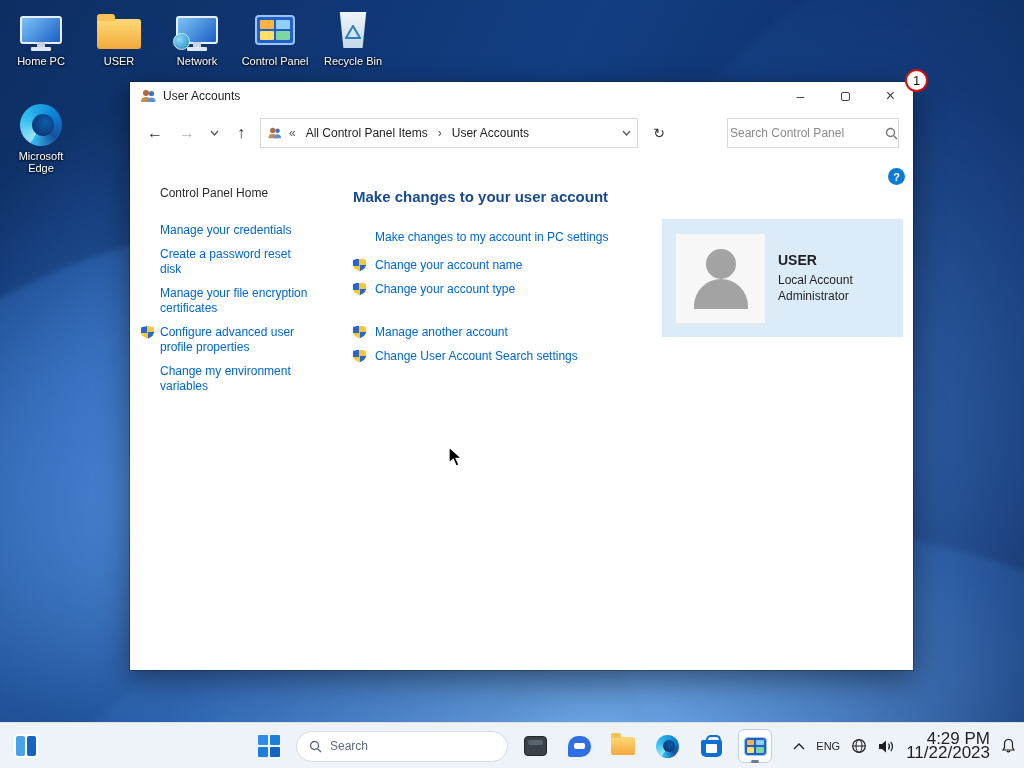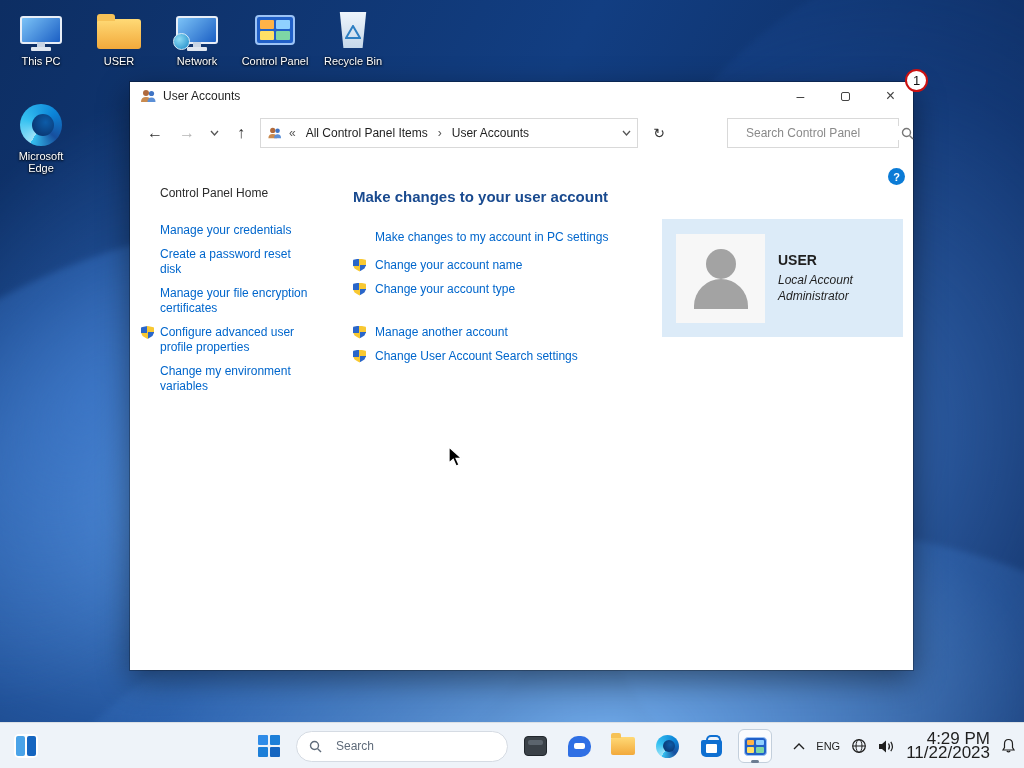--- a/index.html
+++ b/index.html
@@ -55,21 +55,21 @@
   .navbar { height:46px; display:flex; align-items:center; padding:0 14px 0 12px; gap:6px; background:#fff; }
   .navbtn { width:26px; height:26px; display:flex; align-items:center; justify-content:center; font-size:16px; color:#333; }
   .navbtn.disabled { color:#b5b5b5; }
   .navbtn.small { width:16px; }
   .addr { flex:0 0 378px; height:30px; border:1px solid #d9d9d9; display:flex; align-items:center; padding:0 6px; gap:5px; font-size:12px; color:#1f1f1f; }
   .addr .crumb { padding:2px 3px; white-space:nowrap; }
   .addr .sep { color:#555; padding:0 2px; }
   .addr .spacer { flex:1; }
   .mini-users { width:15px; height:14px; }
   .refreshbtn { width:30px; height:30px; display:flex; align-items:center; justify-content:center; font-size:14px; color:#333; }
-  .searchbox { margin-left:auto; width:172px; height:30px; border:1px solid #d9d9d9; display:flex; align-items:center; padding:0 18px; }
+  .searchbox { margin-left:auto; width:172px; height:30px; border:1px solid #d9d9d9; display:flex; align-items:center; padding:0 2px; }
   .searchbox input { border:none; outline:none; flex:1; font-size:12px; color:#333; font-family:inherit; }
   .searchbox input::placeholder { color:#8a8a8a; }
   .mag { flex:0 0 auto; }
 
   .winbody { flex:1; display:flex; position:relative; }
   .sidebar { width:223px; padding:30px 0 0 30px; }
   .sb-home { font-size:12px; color:#2b2b2b; margin-bottom:23px; cursor:pointer; }
   .sb-link { font-size:12px; color:#0066cc; line-height:15px; margin-bottom:9px; width:152px; cursor:pointer; position:relative; }
   .shield { display:inline-block; width:13px; height:13px; flex:0 0 13px;
             clip-path:polygon(50% 0,97% 10%,100% 14%,100% 52%,88% 76%,50% 100%,12% 76%,0 52%,0 14%,3% 10%);
@@ -81,40 +81,40 @@
   .task-row { display:flex; align-items:center; gap:9px; margin-bottom:10px; }
   .task-row a { font-size:12px; color:#0066cc; text-decoration:none; cursor:pointer; }
   .task-row.noicon { padding-left:22px; }
   .group-gap { height:19px; }
 
   .tile { position:absolute; right:10px; top:63px; width:241px; height:118px; background:#dcebf8; display:flex; align-items:center; padding:14px; gap:13px; }
   .avatar { width:89px; height:89px; background:#f7f7f7; position:relative; overflow:hidden; flex:0 0 89px; }
   .avatar .head { position:absolute; left:50%; top:15px; transform:translateX(-50%); width:30px; height:30px; border-radius:50%; background:#a3a3a3; }
   .avatar .torso { position:absolute; left:50%; bottom:14px; transform:translateX(-50%); width:54px; height:30px; border-radius:27px 27px 0 0; background:#a3a3a3; }
   .tile-text .name { font-size:14px; font-weight:bold; color:#1f1f1f; margin-bottom:4px; }
-  .tile-text .line { font-size:12px; color:#1f1f1f; line-height:16px;font-style:italic; }
+  .tile-text .line { font-size:12px; color:#1f1f1f; line-height:16px; }
 
   .helpbtn { position:absolute; top:12px; right:8px; width:17px; height:17px; border-radius:50%; background:#0b7bd6; color:#fff; font-size:11px; font-weight:bold; display:flex; align-items:center; justify-content:center; cursor:pointer; }
 
   
   .annot { position:absolute; left:905px; top:69px; width:23px; height:23px; border:2px solid #cc1111; border-radius:50%; background:#fff; color:#111; font-size:13px; display:flex; align-items:center; justify-content:center; z-index:50; }
 
   
   .cursor { position:absolute; left:448px; top:446px; z-index:60; pointer-events:none; }
 
   
   .taskbar { position:absolute; left:0; bottom:0; width:1024px; height:46px; background:#eef3f9; border-top:1px solid rgba(0,0,0,.08); z-index:40; }
   .tb-left { position:absolute; left:14px; top:0; height:46px; display:flex; align-items:center; }
   .widgets { width:24px; height:24px; border-radius:5px; background:#fff; display:flex; gap:2px; padding:2px; }
   .widgets i { flex:1; border-radius:2px; } .widgets i:first-child{background:#4aa3e8} .widgets i:last-child{background:#1565c0}
   .tb-center { position:absolute; left:50%; top:0; height:46px; transform:translateX(-50%); display:flex; align-items:center; gap:10px; }
   .startlogo { width:22px; height:22px; display:grid; grid-template-columns:1fr 1fr; gap:2px; }
   .startlogo i { background:#1d7fd8; border-radius:1px; }
   .startlogo i:nth-child(1){background:#2f8ce8}.startlogo i:nth-child(4){background:#1565c0}
-  .tb-search { width:212px; height:31px; background:#fff; border:1px solid #d5dbe3; border-radius:16px; display:flex; align-items:center; gap:14px; padding:0 12px; }
+  .tb-search { width:212px; height:31px; background:#fff; border:1px solid #d5dbe3; border-radius:16px; display:flex; align-items:center; gap:8px; padding:0 12px; }
   .tb-search span { font-size:12px; color:#5f6b7a; }
   .tb-ico { width:34px; height:34px; border-radius:6px; display:flex; align-items:center; justify-content:center; position:relative; }
   .tb-ico.active { background:rgba(255,255,255,.75); border:1px solid #c3cfdc; }
   .tb-ico.active::after { content:''; position:absolute; bottom:-1px; left:50%; transform:translateX(-50%); width:8px; height:3px; border-radius:2px; background:#6b7c91; }
   .darkwin { width:23px; height:20px; border-radius:4px; background:#3a4148; border:1px solid #20262c; position:relative; }
   .darkwin::after { content:''; position:absolute; left:3px; top:3px; right:3px; height:5px; background:#5b646d; border-radius:2px; }
   .chatball { width:23px; height:21px; background:#2f6fe4; border-radius:10px 10px 10px 2px; position:relative; }
   .chatball::after { content:''; position:absolute; left:6px; top:7px; width:11px; height:6px; background:#fff; border-radius:2px; }
   .mini-folder { width:24px; height:18px; background:linear-gradient(180deg,#ffd976,#f2a93b); border-radius:2px; position:relative; }
   .mini-folder::before { content:''; position:absolute; top:-4px; left:0; width:10px; height:5px; background:#f6c257; border-radius:2px 2px 0 0; }
@@ -140,21 +140,21 @@
     <div class="petal p4"></div>
   </div>
 
   <div class="dicons">
     <div class="dicon">
       <div class="art">
         <div class="monitor"></div>
           <div class="neck"></div>
           <div class="stand"></div>
       </div>
-      <div class="label">This PC</div>
+      <div class="label">Home PC</div>
     </div>
     <div class="dicon">
       <div class="art">
           <div class="folder"></div>
         </div>
       <div class="label">USER</div>
     </div>
     <div class="dicon">
       <div class="art">
         <div class="monitor"></div>

